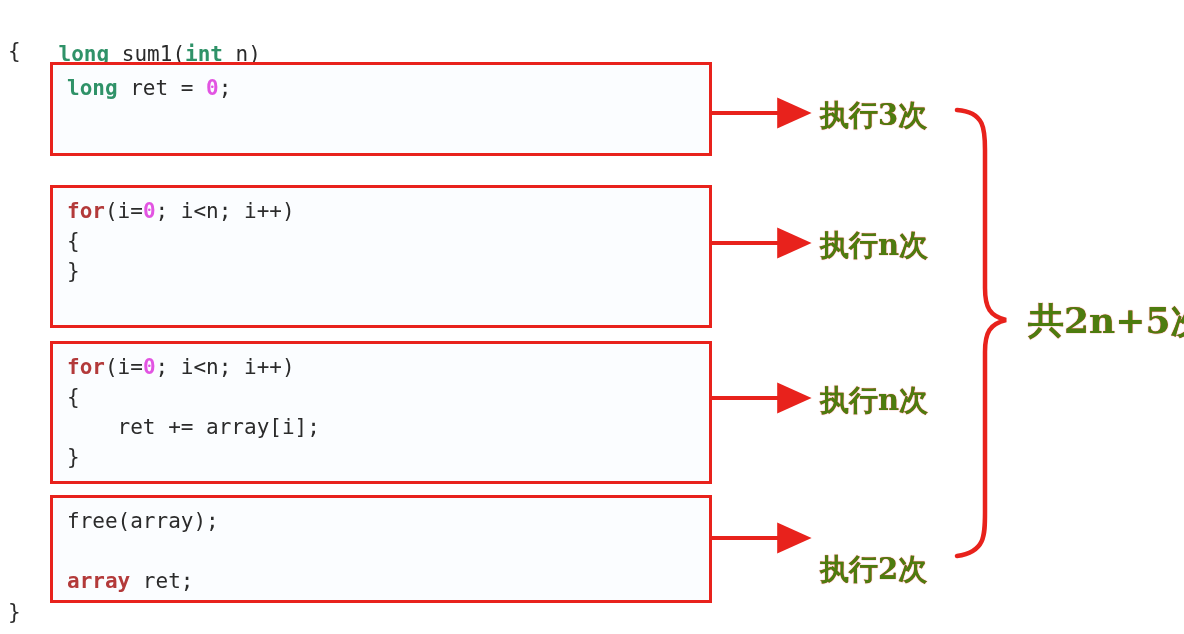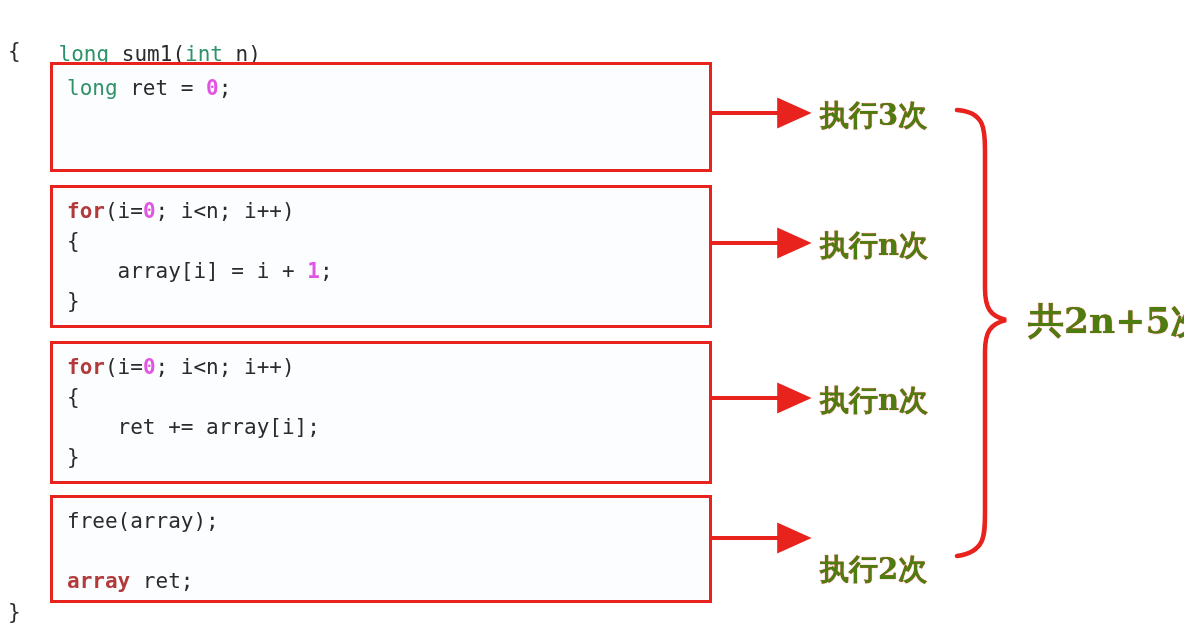--- a/index.html
+++ b/index.html
@@ -32,39 +32,39 @@
     white-space: pre;
     color: #2b2b2b;
     letter-spacing: 0px;
   }
 
   .sig      { left: 8px;  top: 9px;  }
   .open-br  { left: 8px;  top: 36px; }
   .close-br { left: 8px;  top: 597px;}
 
   
-  .kw-type  { color: #2f9268; font-weight: normal; }
+  .kw-type  { color: #2f9268; font-weight: bold; }
   .kw-ctrl  { color: #b33a3a; font-weight: bold; }
   .num      { color: #e254e2; font-weight: bold; }
   .plain    { color: #2b2b2b; }
 
   
   .box {
     position: absolute;
     box-sizing: border-box;
     border: 3px solid #e8221c;
     background: #fbfdff;
   }
   .box .code-line { position: static; display: block; }
 
   .box-inner {
     padding: 8px 0 8px 14px;
   }
 
-  #box1 { left: 50px; top: 62px;  width: 662px; height: 110px; }
+  #box1 { left: 50px; top: 62px;  width: 662px; height: 94px; }
   #box2 { left: 50px; top: 185px; width: 662px; height: 143px; }
   #box3 { left: 50px; top: 341px; width: 662px; height: 143px; }
   #box4 { left: 50px; top: 495px; width: 662px; height: 108px; }
 
   #box4 .box-inner { }
 
   
   .anno {
     position: absolute;
     color: #4d7c0f;
@@ -101,21 +101,20 @@
 
   <div class="box" id="box1">
     <div class="box-inner">
         <div class="code-line"><span class="kw-type">long</span><span class="plain"> ret = </span><span class="num">0</span><span class="plain">;</span></div>
       </div>
   </div>
   <div class="box" id="box2">
     <div class="box-inner">
         <div class="code-line"><span class="kw-ctrl">for</span><span class="plain">(i=</span><span class="num">0</span><span class="plain">; i&lt;n; i++)</span></div>
         <div class="code-line"><span class="plain">{</span></div>
-        <div class="code-line"><span class="plain">    array[i] = i + </span><span class="num">1</span><span class="plain">;</span></div>
         <div class="code-line"><span class="plain">}</span></div>
       </div>
   </div>
   <div class="box" id="box3">
     <div class="box-inner">
         <div class="code-line"><span class="kw-ctrl">for</span><span class="plain">(i=</span><span class="num">0</span><span class="plain">; i&lt;n; i++)</span></div>
         <div class="code-line"><span class="plain">{</span></div>
         <div class="code-line"><span class="plain">    ret += array[i];</span></div>
         <div class="code-line"><span class="plain">}</span></div>
       </div>

